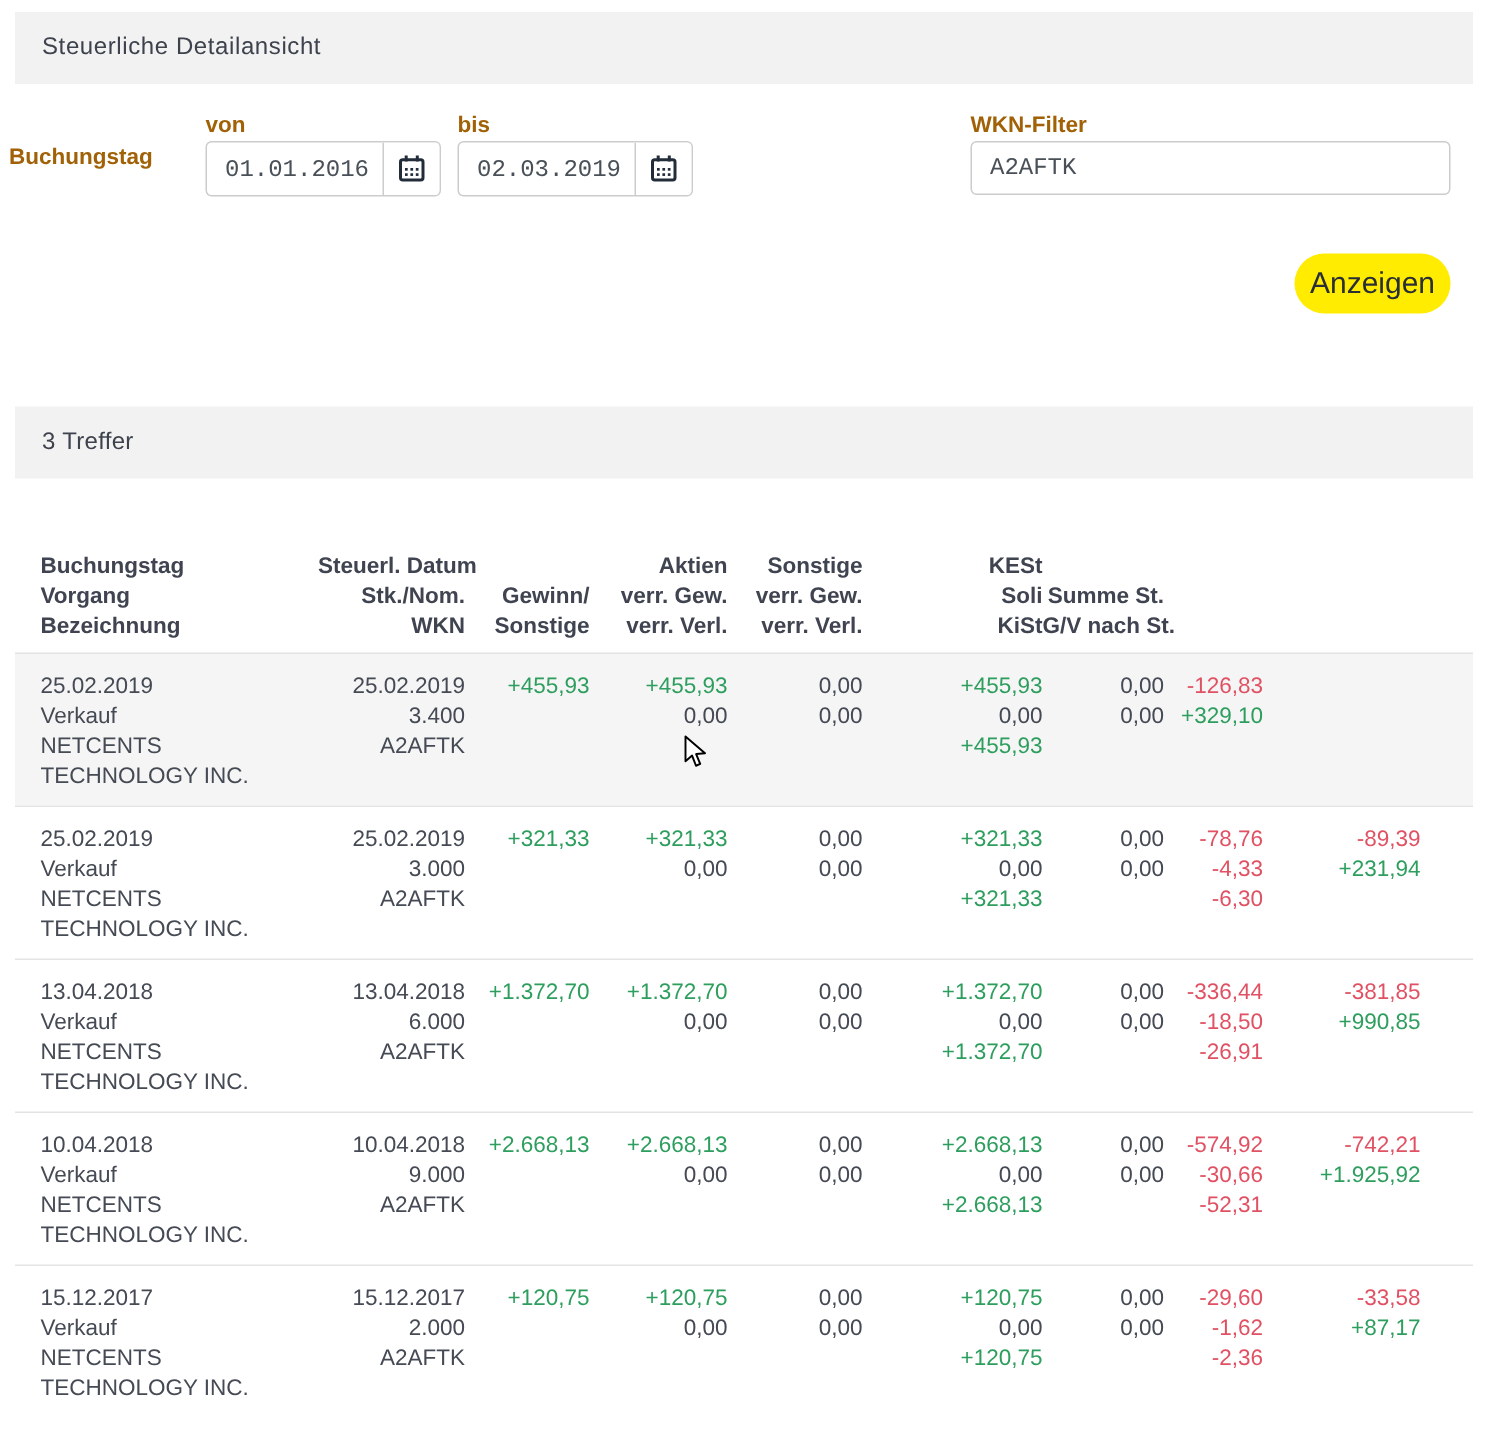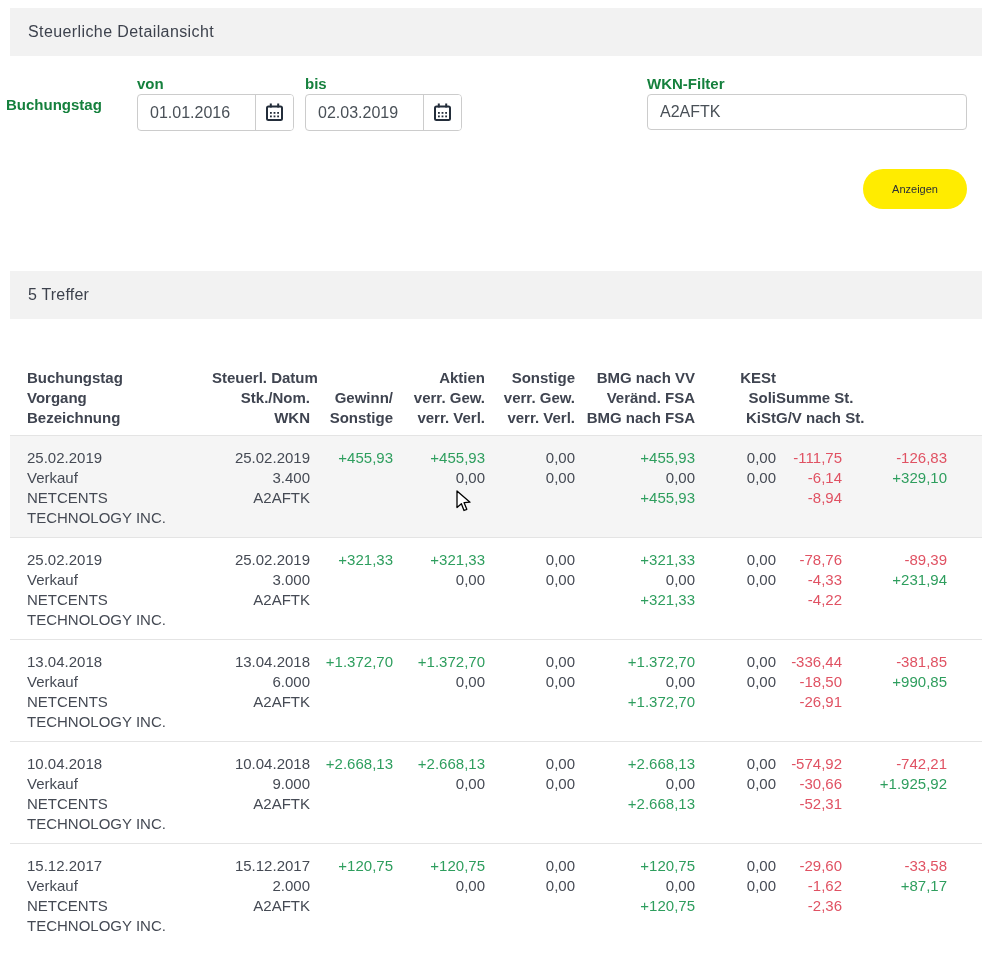--- a/index.html
+++ b/index.html
@@ -11,44 +11,44 @@
   .bar {
     position:absolute; left:10px; width:972px; height:48px;
     background:#f2f2f2; display:flex; align-items:center;
     padding-left:18px; box-sizing:border-box;
     font-size:16px; color:#3d424d; letter-spacing:.4px;
   }
   .title-bar { top:8px; }
   .treffer-bar { top:271px; letter-spacing:.2px; }
 
   .field-label {
-    position:absolute; font-size:15px; font-weight:700; color:#15803d;
+    position:absolute; font-size:15px; font-weight:700; color:#a16207;
   }
   .row-label { left:6px; top:96px; font-size:15px; }
 
   .input-box {
     position:absolute; height:37px; box-sizing:border-box;
     border:1px solid #cccccc; border-radius:4px; background:#fff;
     display:flex; align-items:stretch; overflow:hidden;
   }
   .input-box input {
     border:none; outline:none; flex:1; min-width:0;
-    font-family:Liberation Sans, sans-serif; font-size:16px; color:#495057;
+    font-family:Liberation Mono, monospace; font-size:16px; color:#495057;
     padding:0 0 0 12px; background:transparent;
   }
   .cal-btn {
     width:37px; border-left:1px solid #cccccc;
     display:flex; align-items:center; justify-content:center; cursor:pointer;
     background:#fff;
   }
 
   .submit-btn {
     position:absolute; left:863px; top:169px; width:104px; height:40px;
     border:none; border-radius:20px; background:var(--accent,#ffec00);
-    font-family:inherit; font-size:11px; color:#2a2f36; cursor:pointer;
+    font-family:inherit; font-size:20px; color:#2a2f36; cursor:pointer;
   }
 
   .table {
     position:absolute; left:10px; top:368px; width:972px; box-sizing:border-box;
     font-size:15px;
   }
   .trow {
     display:grid;
     grid-template-columns:185px 98px 83px 92px 90px 120px 81px 66px 105px;
     padding:12px 35px 9px 17px; box-sizing:border-box;
@@ -117,21 +117,21 @@
   </div>
 
   <div class="field-label" style="left:647px; top:75px;">WKN-Filter</div>
   <div class="input-box" style="left:647px; top:94px; width:320px; height:36px;">
     <input type="text" value="A2AFTK" style="">
   </div>
 
   <button class="submit-btn">Anzeigen</button>
 
   <div class="bar treffer-bar">
-    <span>5 Treffer</span>
+    <span>3 Treffer</span>
   </div>
 
   <div class="table">
     <div class="trow thead">
         <div class="cell left">
           <div class="line">Buchungstag</div>
           <div class="line">Vorgang</div>
           <div class="line">Bezeichnung</div>
         </div>
         <div class="cell">
@@ -148,25 +148,20 @@
           <div class="line">Aktien</div>
           <div class="line">verr. Gew.</div>
           <div class="line">verr. Verl.</div>
         </div>
         <div class="cell">
           <div class="line">Sonstige</div>
           <div class="line">verr. Gew.</div>
           <div class="line">verr. Verl.</div>
         </div>
         <div class="cell">
-          <div class="line">BMG nach VV</div>
-          <div class="line">Veränd. FSA</div>
-          <div class="line">BMG nach FSA</div>
-        </div>
-        <div class="cell">
           <div class="line">KESt</div>
           <div class="line">Soli</div>
           <div class="line">KiSt</div>
         </div>
         <div class="cell">
           <div class="line">&nbsp;</div>
           <div class="line">Summe St.</div>
           <div class="line">G/V nach St.</div>
         </div>
       </div>
@@ -197,25 +192,20 @@
           <div class="cell">
             <div class="line pos">+455,93</div>
             <div class="line">0,00</div>
             <div class="line pos">+455,93</div>
           </div>
           <div class="cell">
             <div class="line">0,00</div>
             <div class="line">0,00</div>
           </div>
           <div class="cell">
-            <div class="line neg">-111,75</div>
-            <div class="line neg">-6,14</div>
-            <div class="line neg">-8,94</div>
-          </div>
-          <div class="cell">
             <div class="line neg">-126,83</div>
             <div class="line pos">+329,10</div>
           </div>
         </div>
         <div class="trow tbody-row">
           <div class="cell left">
             <div class="line">25.02.2019</div>
             <div class="line">Verkauf</div>
             <div class="line">NETCENTS</div>
             <div class="line">TECHNOLOGY INC.</div>
@@ -241,21 +231,21 @@
             <div class="line">0,00</div>
             <div class="line pos">+321,33</div>
           </div>
           <div class="cell">
             <div class="line">0,00</div>
             <div class="line">0,00</div>
           </div>
           <div class="cell">
             <div class="line neg">-78,76</div>
             <div class="line neg">-4,33</div>
-            <div class="line neg">-4,22</div>
+            <div class="line neg">-6,30</div>
           </div>
           <div class="cell">
             <div class="line neg">-89,39</div>
             <div class="line pos">+231,94</div>
           </div>
         </div>
         <div class="trow tbody-row">
           <div class="cell left">
             <div class="line">13.04.2018</div>
             <div class="line">Verkauf</div>

